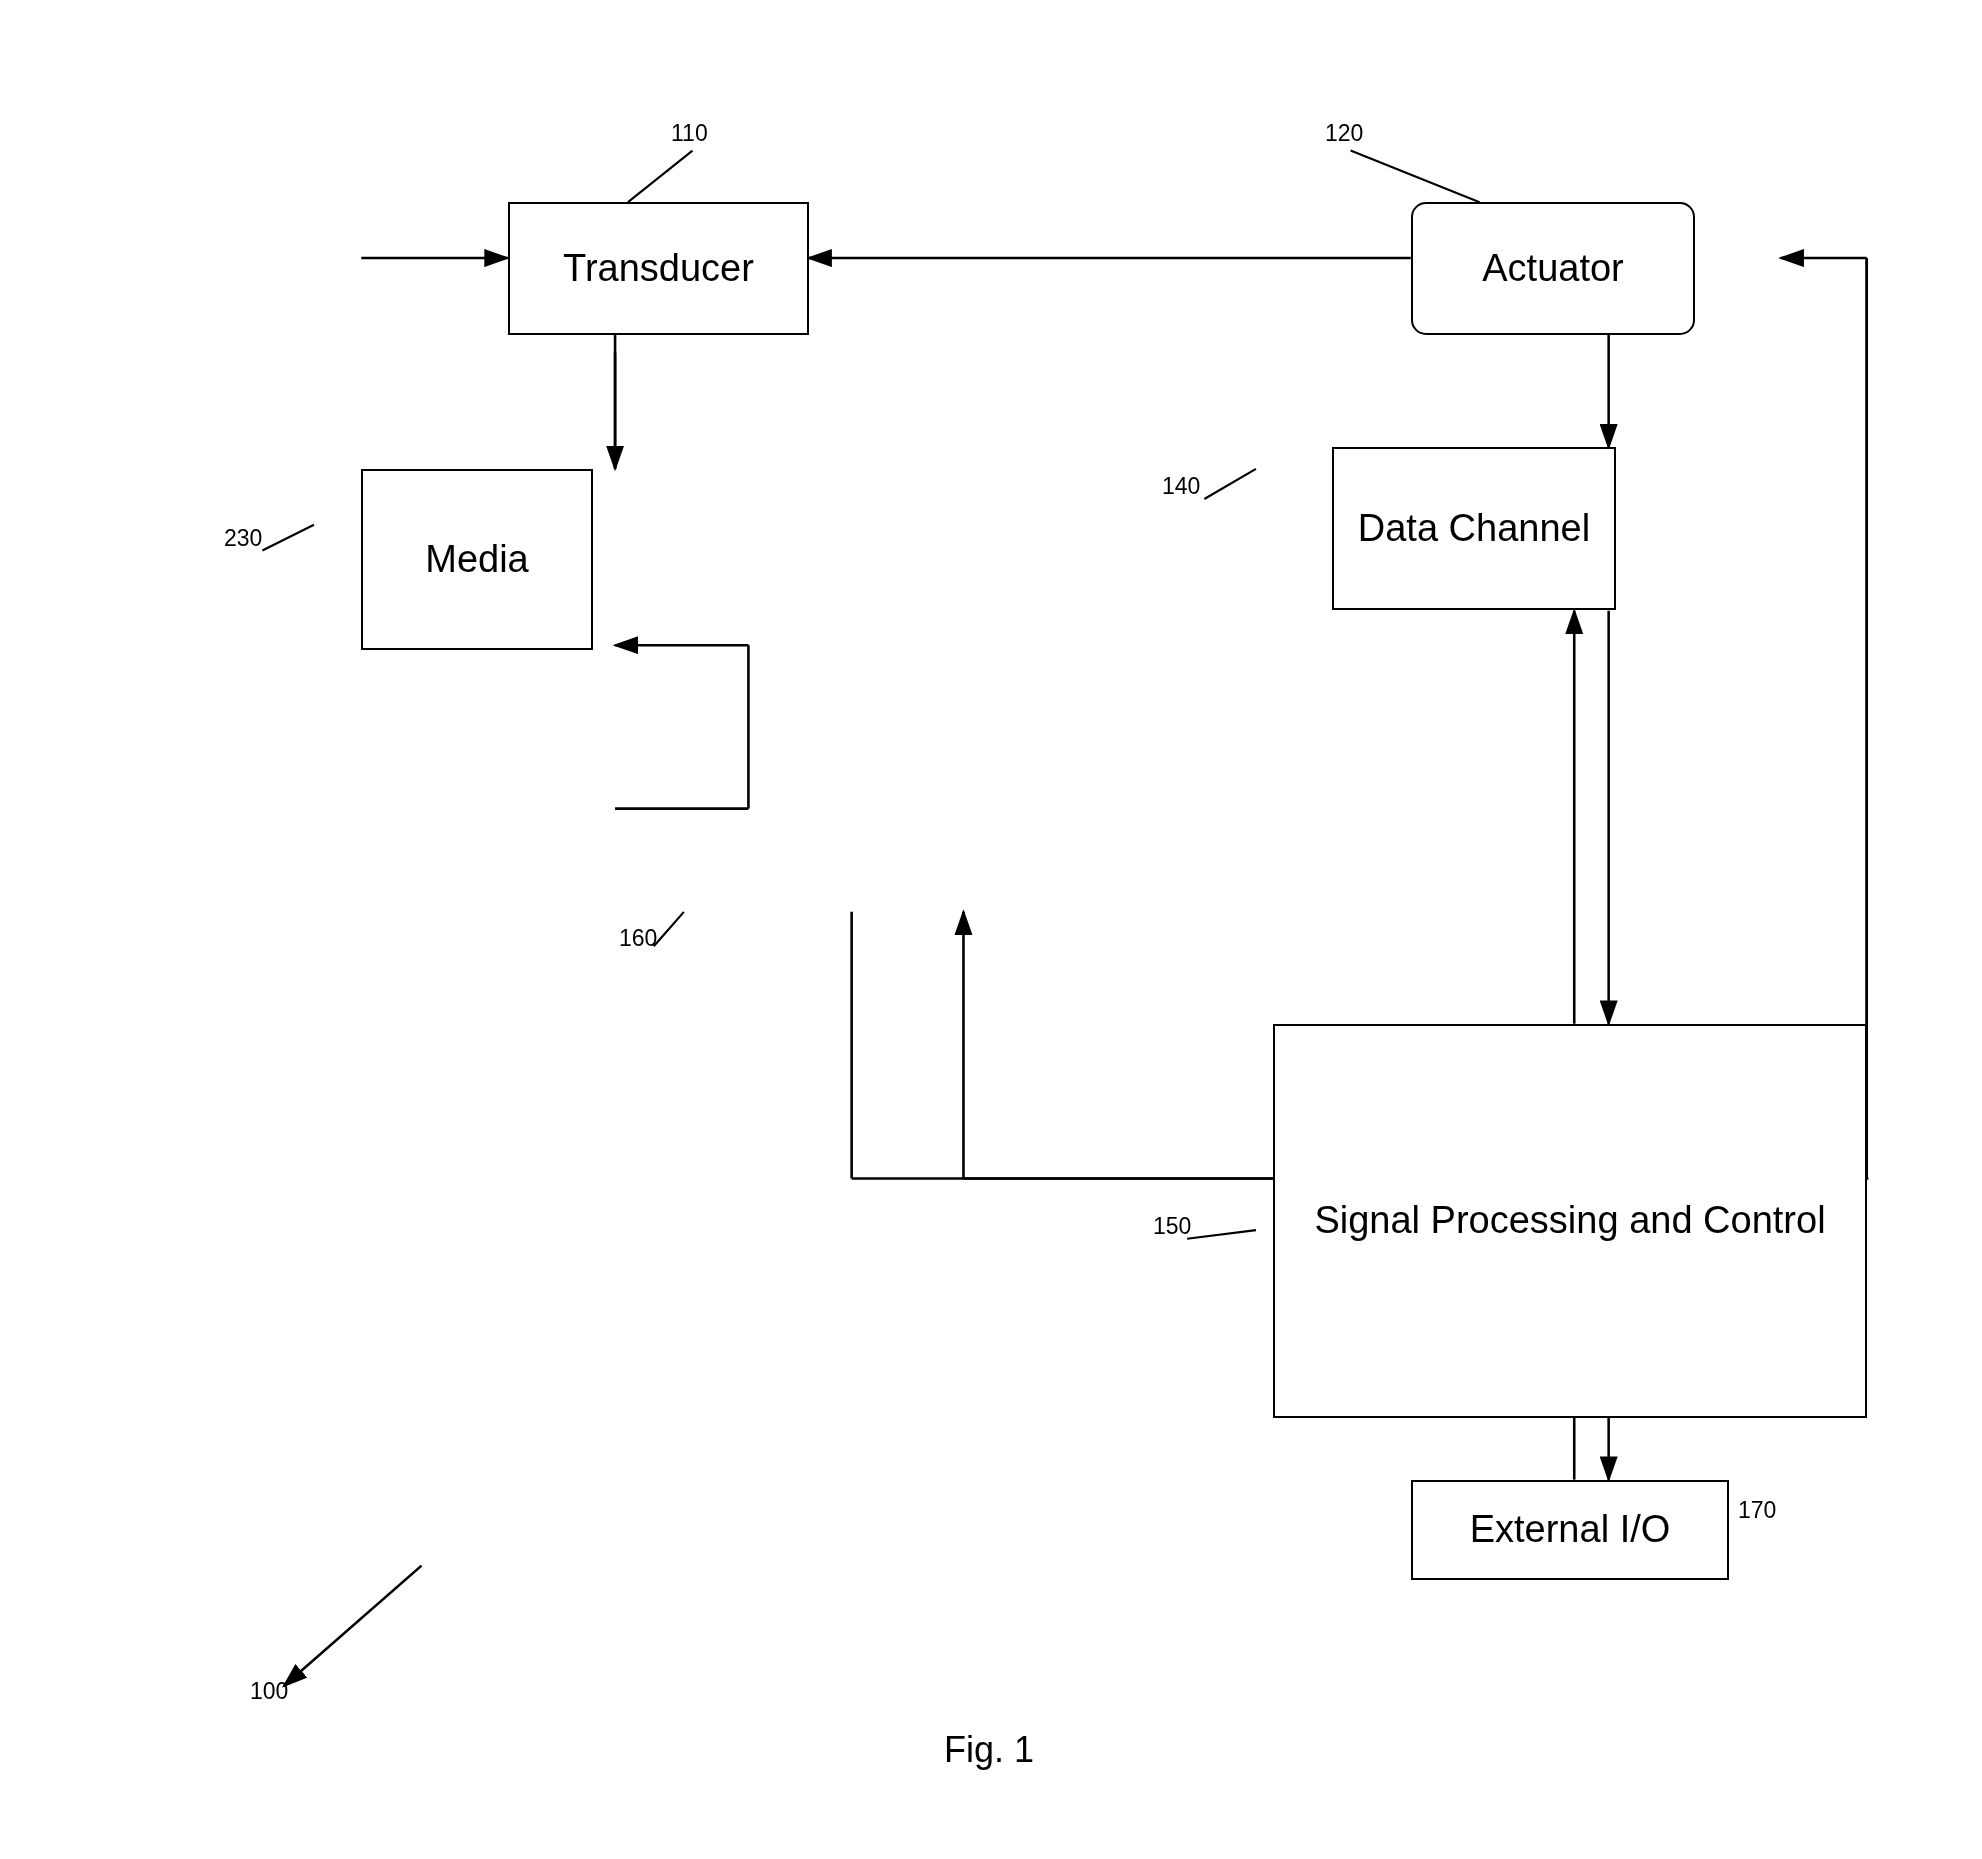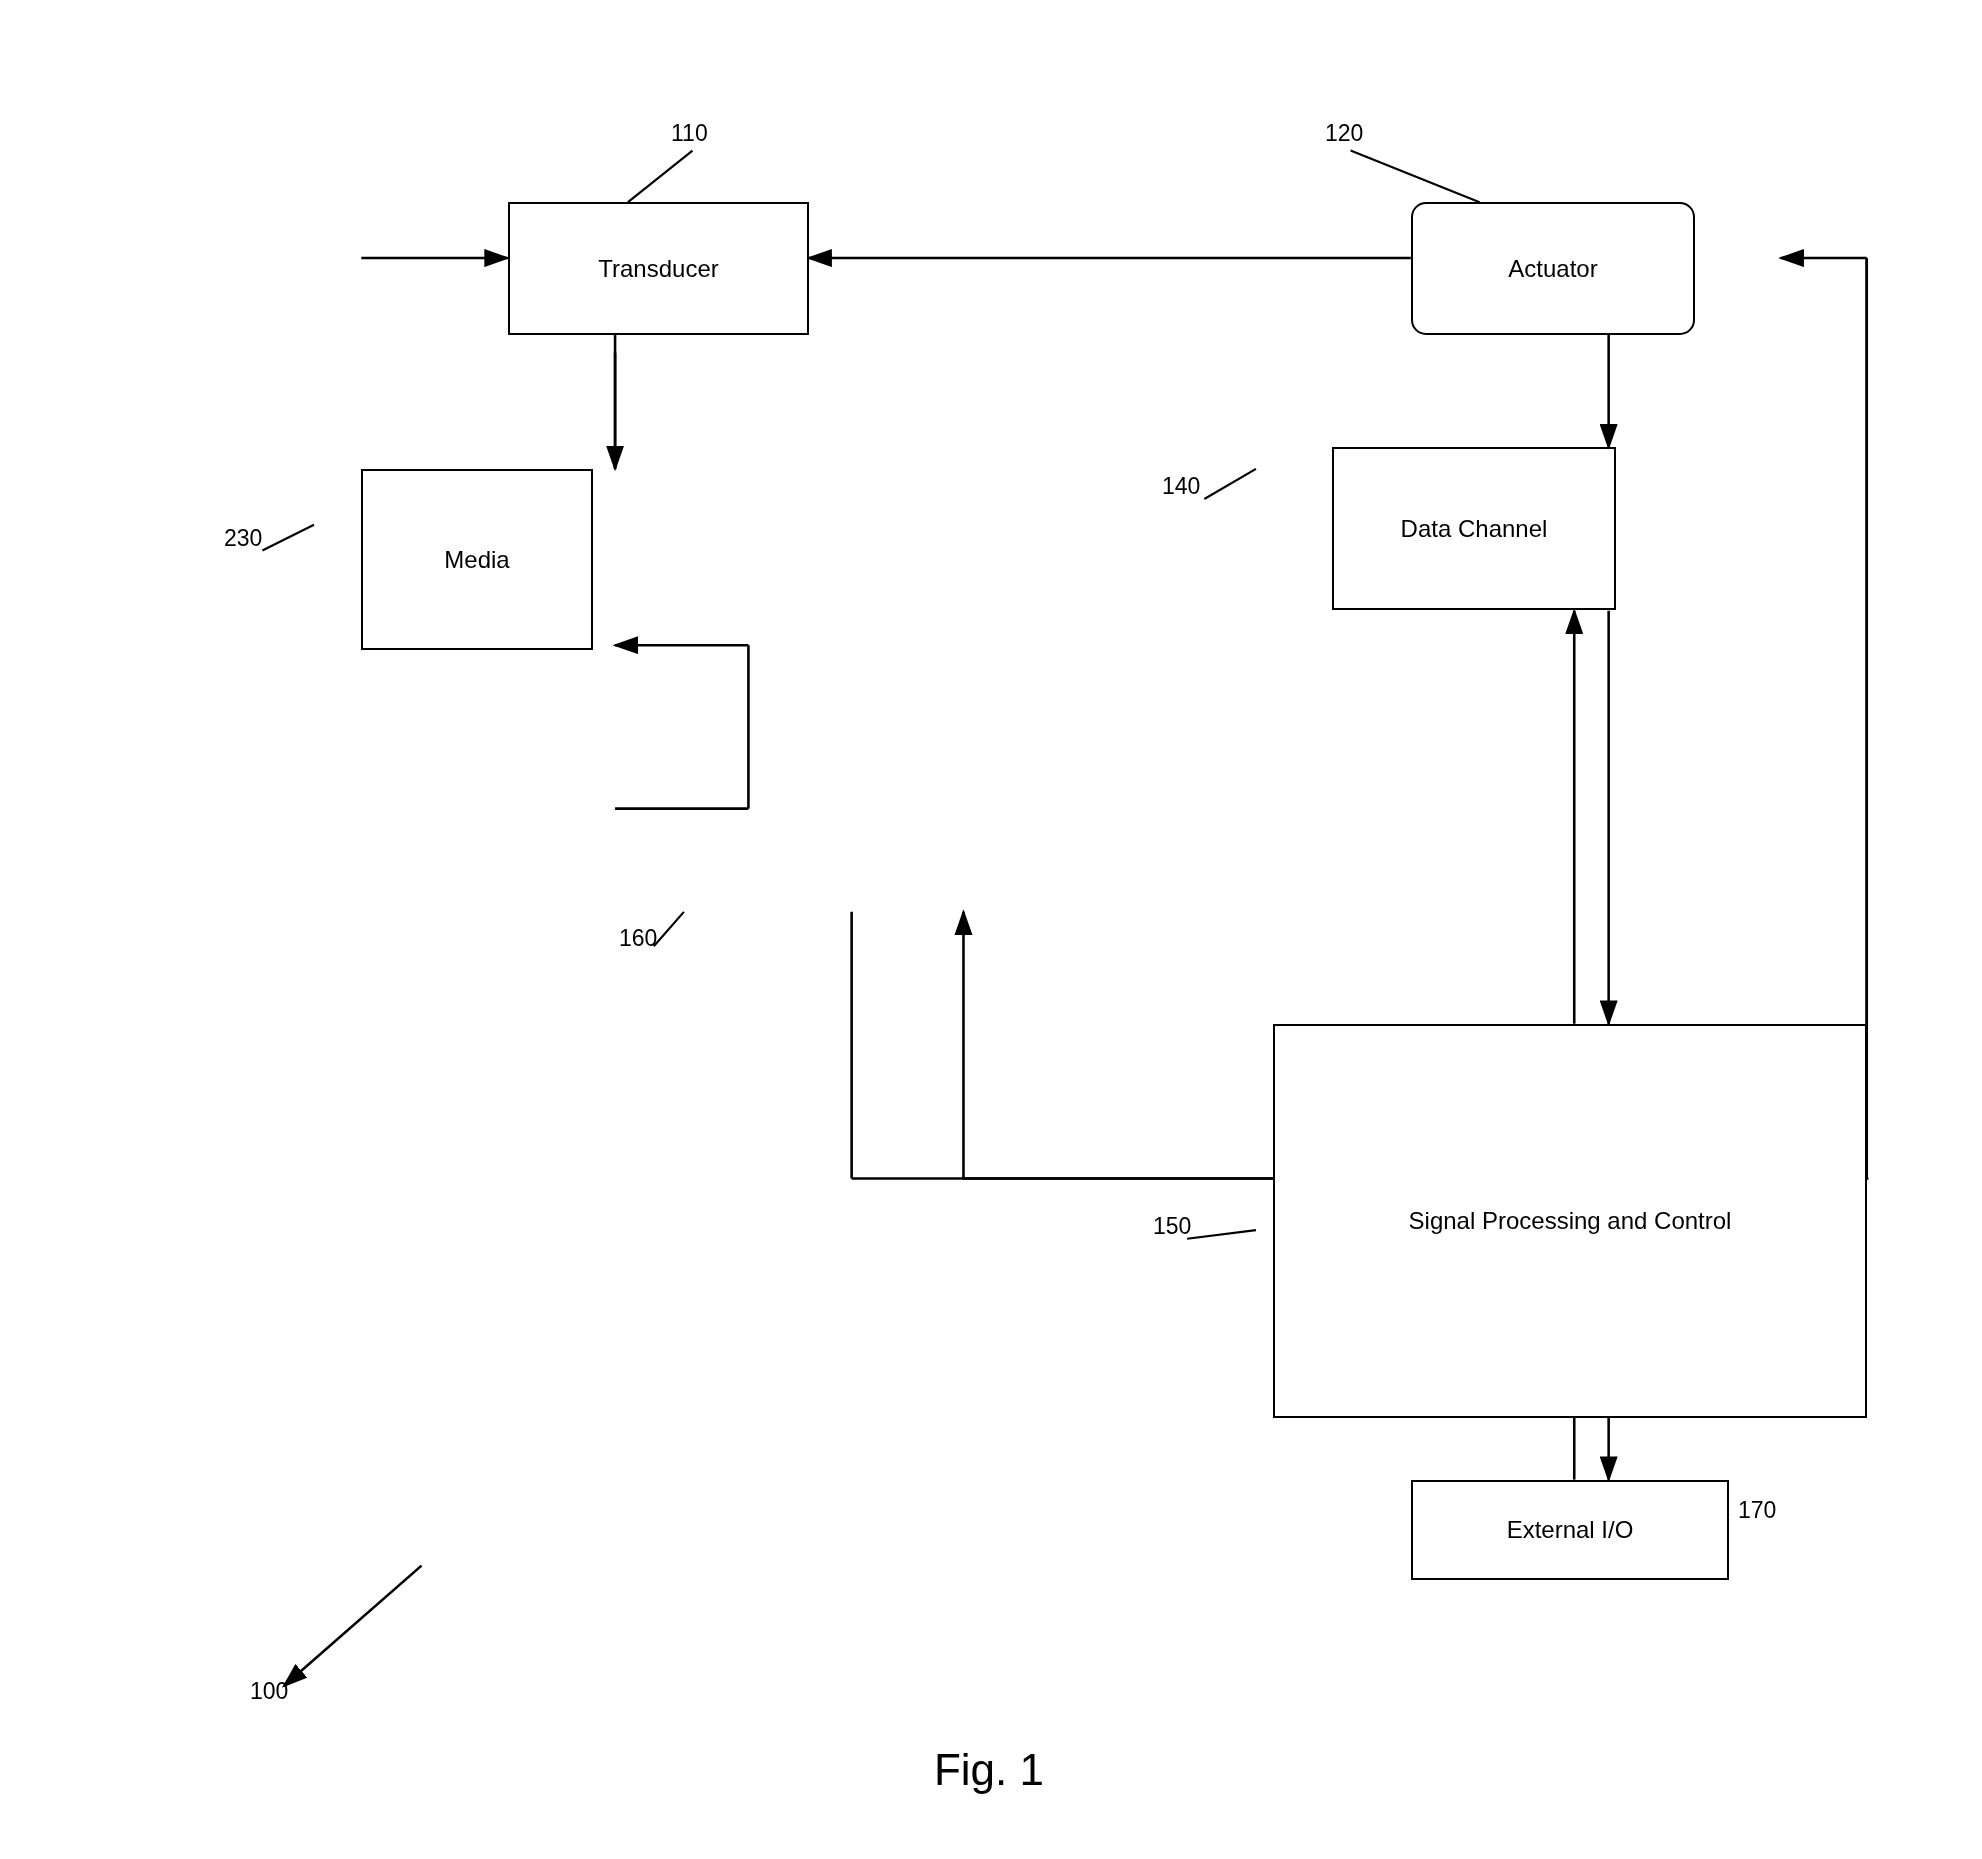--- a/index.html
+++ b/index.html
@@ -17,36 +17,35 @@
       width: 100%; height: 100%;
     }
     .block {
       position: absolute;
       border: 2.6px solid #000;
       background: #fff;
       display: flex;
       align-items: center;
       justify-content: center;
       text-align: center;
-      font-size: 24px;
+      font-size: 38px;
       font-weight: normal;
       line-height: 1.3;
     }
     .label {
       position: absolute;
       font-size: 23px;
       font-weight: normal;
       color: #000;
     }
     .fig-label {
       position: absolute;
-      font-size: 44px;
+      font-size: 36px;
       color: #000;
       text-align: center;
-      margin-top: 16px;
     }
     svg.arrows {
       position: absolute;
       top: 0; left: 0;
       width: 100%;
       height: 100%;
       pointer-events: none;
     }
   </style>
 </head>

